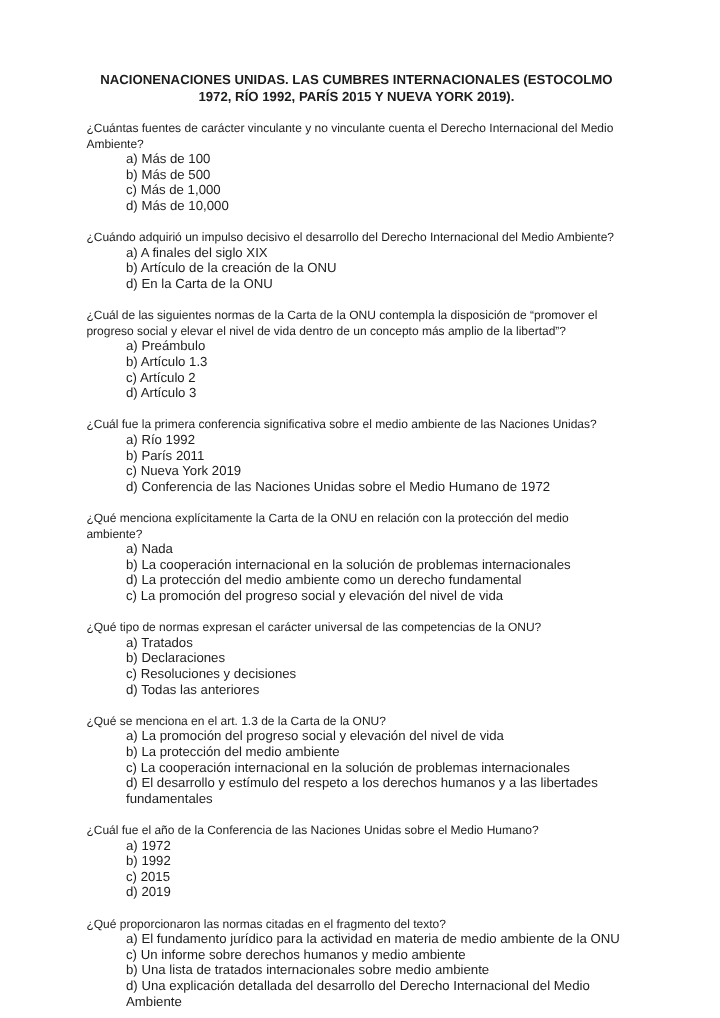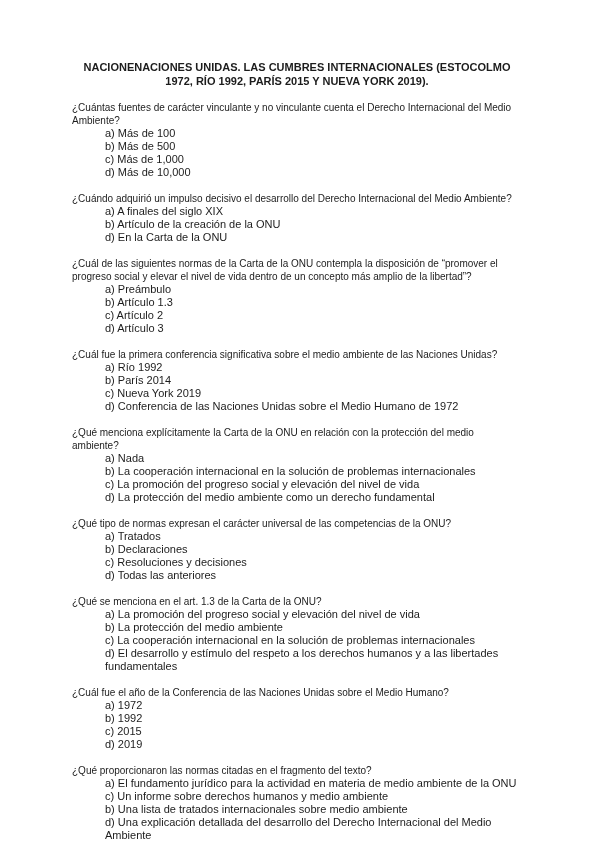--- a/index.html
+++ b/index.html
@@ -77,33 +77,33 @@
       <li>b) Artículo 1.3</li>
       <li>c) Artículo 2</li>
       <li>d) Artículo 3</li>
     </ol>
   </section>
 
   <section class="question">
     <p class="q">¿Cuál fue la primera conferencia significativa sobre el medio ambiente de las Naciones Unidas?</p>
     <ol class="opts">
       <li>a) Río 1992</li>
-      <li>b) París 2014</li>
+      <li>b) París 2011</li>
       <li>c) Nueva York 2019</li>
       <li>d) Conferencia de las Naciones Unidas sobre el Medio Humano de 1972</li>
     </ol>
   </section>
 
   <section class="question">
     <p class="q">¿Qué menciona explícitamente la Carta de la ONU en relación con la protección del medio ambiente?</p>
     <ol class="opts">
       <li>a) Nada</li>
       <li>b) La cooperación internacional en la solución de problemas internacionales</li>
+      <li>d) La protección del medio ambiente como un derecho fundamental</li>
       <li>c) La promoción del progreso social y elevación del nivel de vida</li>
-      <li>d) La protección del medio ambiente como un derecho fundamental</li>
     </ol>
   </section>
 
   <section class="question">
     <p class="q">¿Qué tipo de normas expresan el carácter universal de las competencias de la ONU?</p>
     <ol class="opts">
       <li>a) Tratados</li>
       <li>b) Declaraciones</li>
       <li>c) Resoluciones y decisiones</li>
       <li>d) Todas las anteriores</li>

